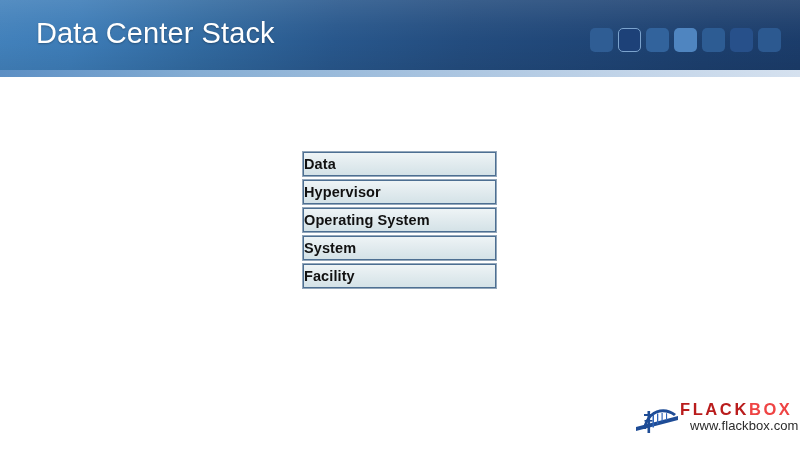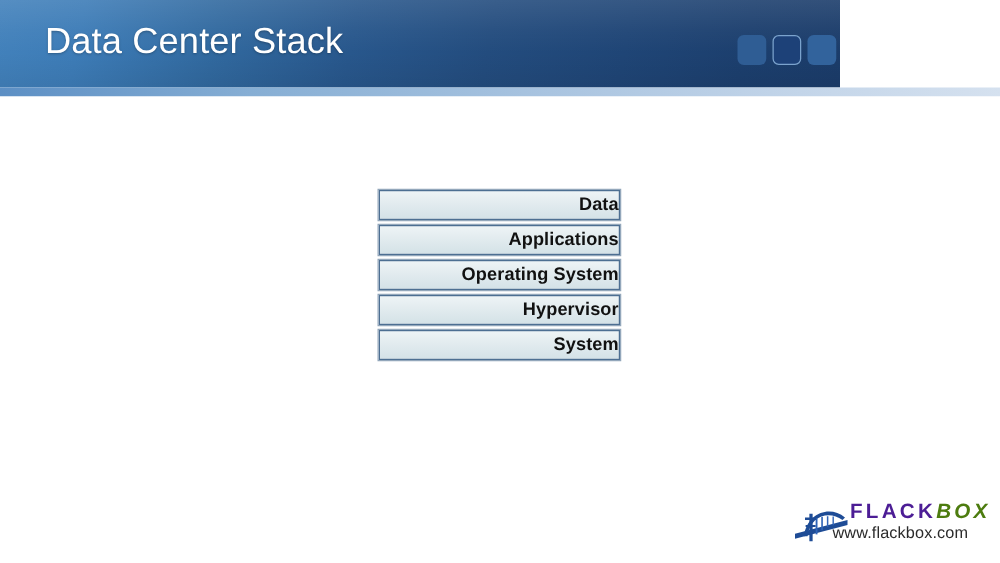--- a/index.html
+++ b/index.html
@@ -23,21 +23,21 @@
     height: 450px;
     background: #ffffff;
     overflow: hidden;
   }
 
   
   .header {
     position: absolute;
     left: 0;
     top: 0;
-    width: 672px;
+    width: 800px;
     height: 70px;
     background: linear-gradient(100deg,
         #4281bb 0%,
         #3d7cb7 10%,
         #31699f 26%,
         #28578c 42%,
         #234c7e 58%,
         #1f4576 74%,
         #1c3f6e 88%,
         #1b3c6a 100%);
@@ -114,21 +114,21 @@
     outline: 1px solid #93a7bb;
     outline-offset: 0px;
     background: linear-gradient(180deg,
         #eef4f6 0%,
         #e6eef1 30%,
         #dde8ec 65%,
         #d4e2e7 100%);
     box-sizing: border-box;
     display: flex;
     align-items: center;
-    justify-content: flex-end;
+    justify-content: flex-start;
   }
   .stack-box:last-child { margin-bottom: 0; }
   .stack-box-label {
     font-size: 14.5px;
     font-weight: 700;
     color: #111111;
     letter-spacing: 0.1px;
     line-height: 1;
     white-space: nowrap;
   }
@@ -151,25 +151,25 @@
   .logo-wordmark {
     position: absolute;
     left: 46px;
     top: 3px;
     font-size: 16.5px;
     font-weight: 700;
     letter-spacing: 2.6px;
     line-height: 1;
     white-space: nowrap;
   }
-  .logo-word-flack { color: #4c1d95; }
-  .logo-word-box   { color: #4d7c0f; font-style: italic; }
+  .logo-word-flack { color: #b91c1c; }
+  .logo-word-box   { color: #ef4444; }
   .logo-url {
     position: absolute;
-    left: 32px;
+    left: 56px;
     top: 21px;
     font-size: 13px;
     font-weight: 400;
     color: #2b2b2b;
     letter-spacing: 0.1px;
     line-height: 1;
     white-space: nowrap;
   }
 </style>
 </head>
@@ -192,30 +192,30 @@
       <div class="deco-sq" style="background:#2c5990;"></div>
     </div>
   </div>
   <div class="header-underline"></div>
 
   <div class="stack">
     <div class="stack-box">
       <span class="stack-box-label">Data</span>
     </div>
     <div class="stack-box">
-      <span class="stack-box-label">Applications</span>
+      <span class="stack-box-label">Hypervisor</span>
     </div>
     <div class="stack-box">
       <span class="stack-box-label">Operating System</span>
     </div>
     <div class="stack-box">
-      <span class="stack-box-label">Hypervisor</span>
-    </div>
-    <div class="stack-box">
       <span class="stack-box-label">System</span>
+    </div>
+    <div class="stack-box">
+      <span class="stack-box-label">Facility</span>
     </div>
   </div>
 
   <div class="logo">
     <span class="logo-mark">
       <svg width="48" height="34" viewBox="0 0 48 34" xmlns="http://www.w3.org/2000/svg">
 
         <path d="M2 27 L44 16 L44 20 L2 31 Z" fill="#1e4c96"></path>
 
         <path d="M9 29 C12 10, 30 4, 42 14 L40 16 C29 8, 14 13, 12 29 Z" fill="#1e4c96"></path>

